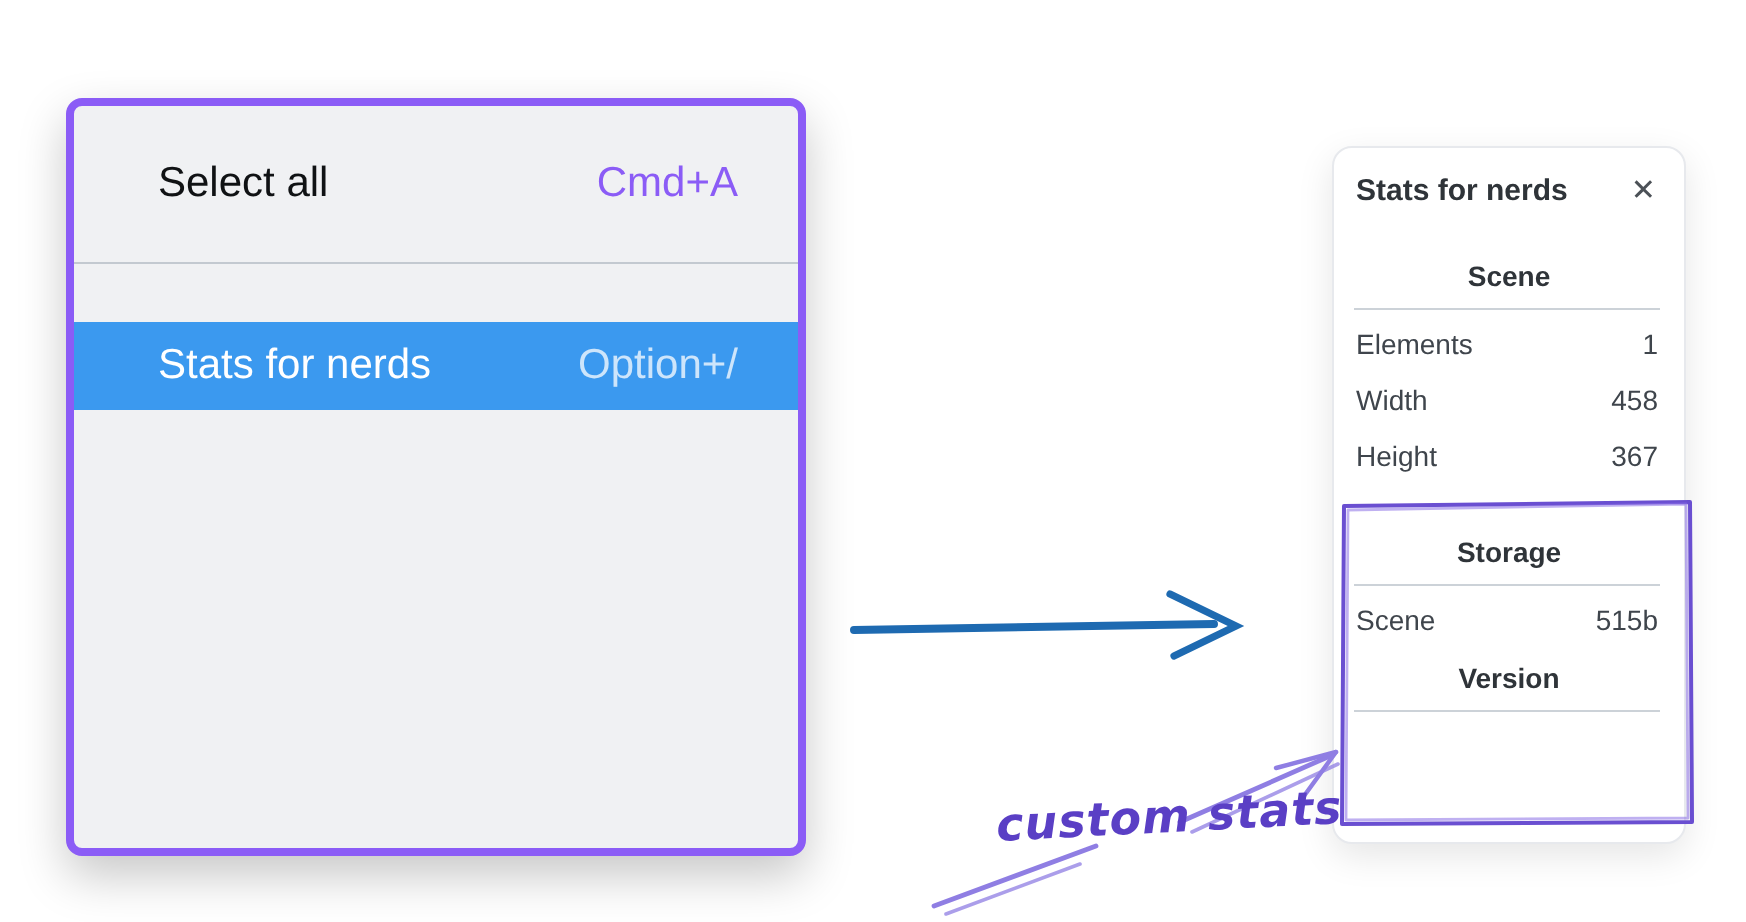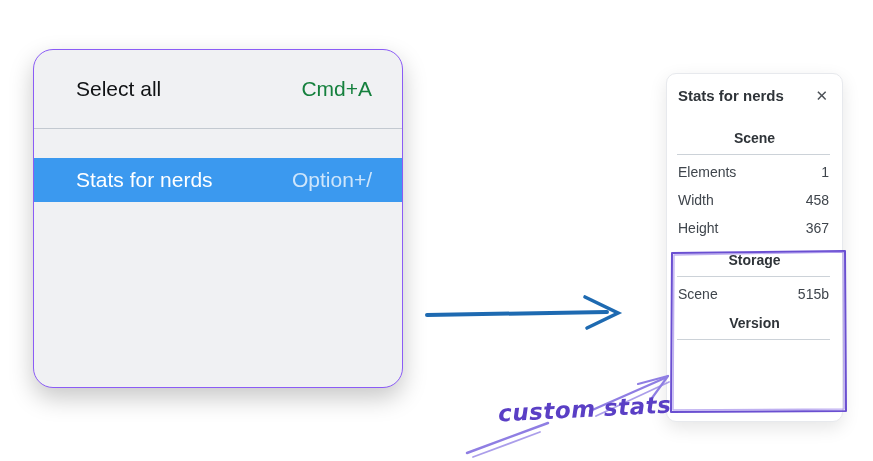--- a/index.html
+++ b/index.html
@@ -2,38 +2,38 @@
 <html><head>
 <meta charset="utf-8">
 <style>
   * { margin: 0; padding: 0; box-sizing: border-box; }
   html, body { width: 873px; height: 461px; background: #ffffff; overflow: hidden; }
   body { font-family: "Liberation Sans", sans-serif; position: relative; }
 
   
   .menu {
     position: absolute; left: 33px; top: 49px;
-    width: 370px; height: 339px;
+    width: 370px; height: 379px;
     background: #f0f1f3;
-    border: 1px solid #8b5cf6;
-    border-radius: 20px;
+    border: 4px solid #8b5cf6;
+    border-radius: 8px;
     box-shadow: 0 10px 24px rgba(0,0,0,.22);
     overflow: hidden;
   }
   .menu-row {
     display: flex; justify-content: space-between; align-items: center;
     padding: 0 30px 0 42px;
     font-size: 21px; color: #101214;
     height: 44px;
     white-space: nowrap;
   }
   .menu-row--first { height: 78px; }
   .menu-divider { border-top: 1px solid #c3c9d0; }
   .menu-group { padding-top: 19px; }
-  .menu-row .shortcut { color: #15803d; }
+  .menu-row .shortcut { color: #8b5cf6; }
   .menu-row--selected {
     background: #3b99ef; color: #ffffff; margin-top: 10px;
   }
   .menu-row--selected .shortcut { color: rgba(255,255,255,.75); }
 
   
   .panel {
     position: absolute; left: 666px; top: 73px;
     width: 177px; height: 349px;
     background: #ffffff;
@@ -48,21 +48,21 @@
   }
   .panel-title { font-weight: bold; font-size: 15px; color: #2f3439; }
   .panel-close {
     font-size: 15px; color: #4c5157; line-height: 1;
     cursor: default; padding: 1px 2px;
   }
   .section-heading {
     text-align: center; font-weight: bold; font-size: 14px; color: #2f3439;
   }
   .section-heading--scene { margin-top: 26px; }
-  .section-heading--storage { margin-top: 10px; }
+  .section-heading--storage { margin-top: 26px; }
   .section-heading--version { margin-top: 7px; text-align: center; }
   .panel-hr {
     border: 0; border-top: 1px solid #ccd2d8;
     margin: 8px 12px 3px 10px;
   }
   .stat-row {
     display: flex; justify-content: space-between; align-items: center;
     padding: 4px 13px 4px 11px;
     line-height: 20px;
     gap: 41px;

